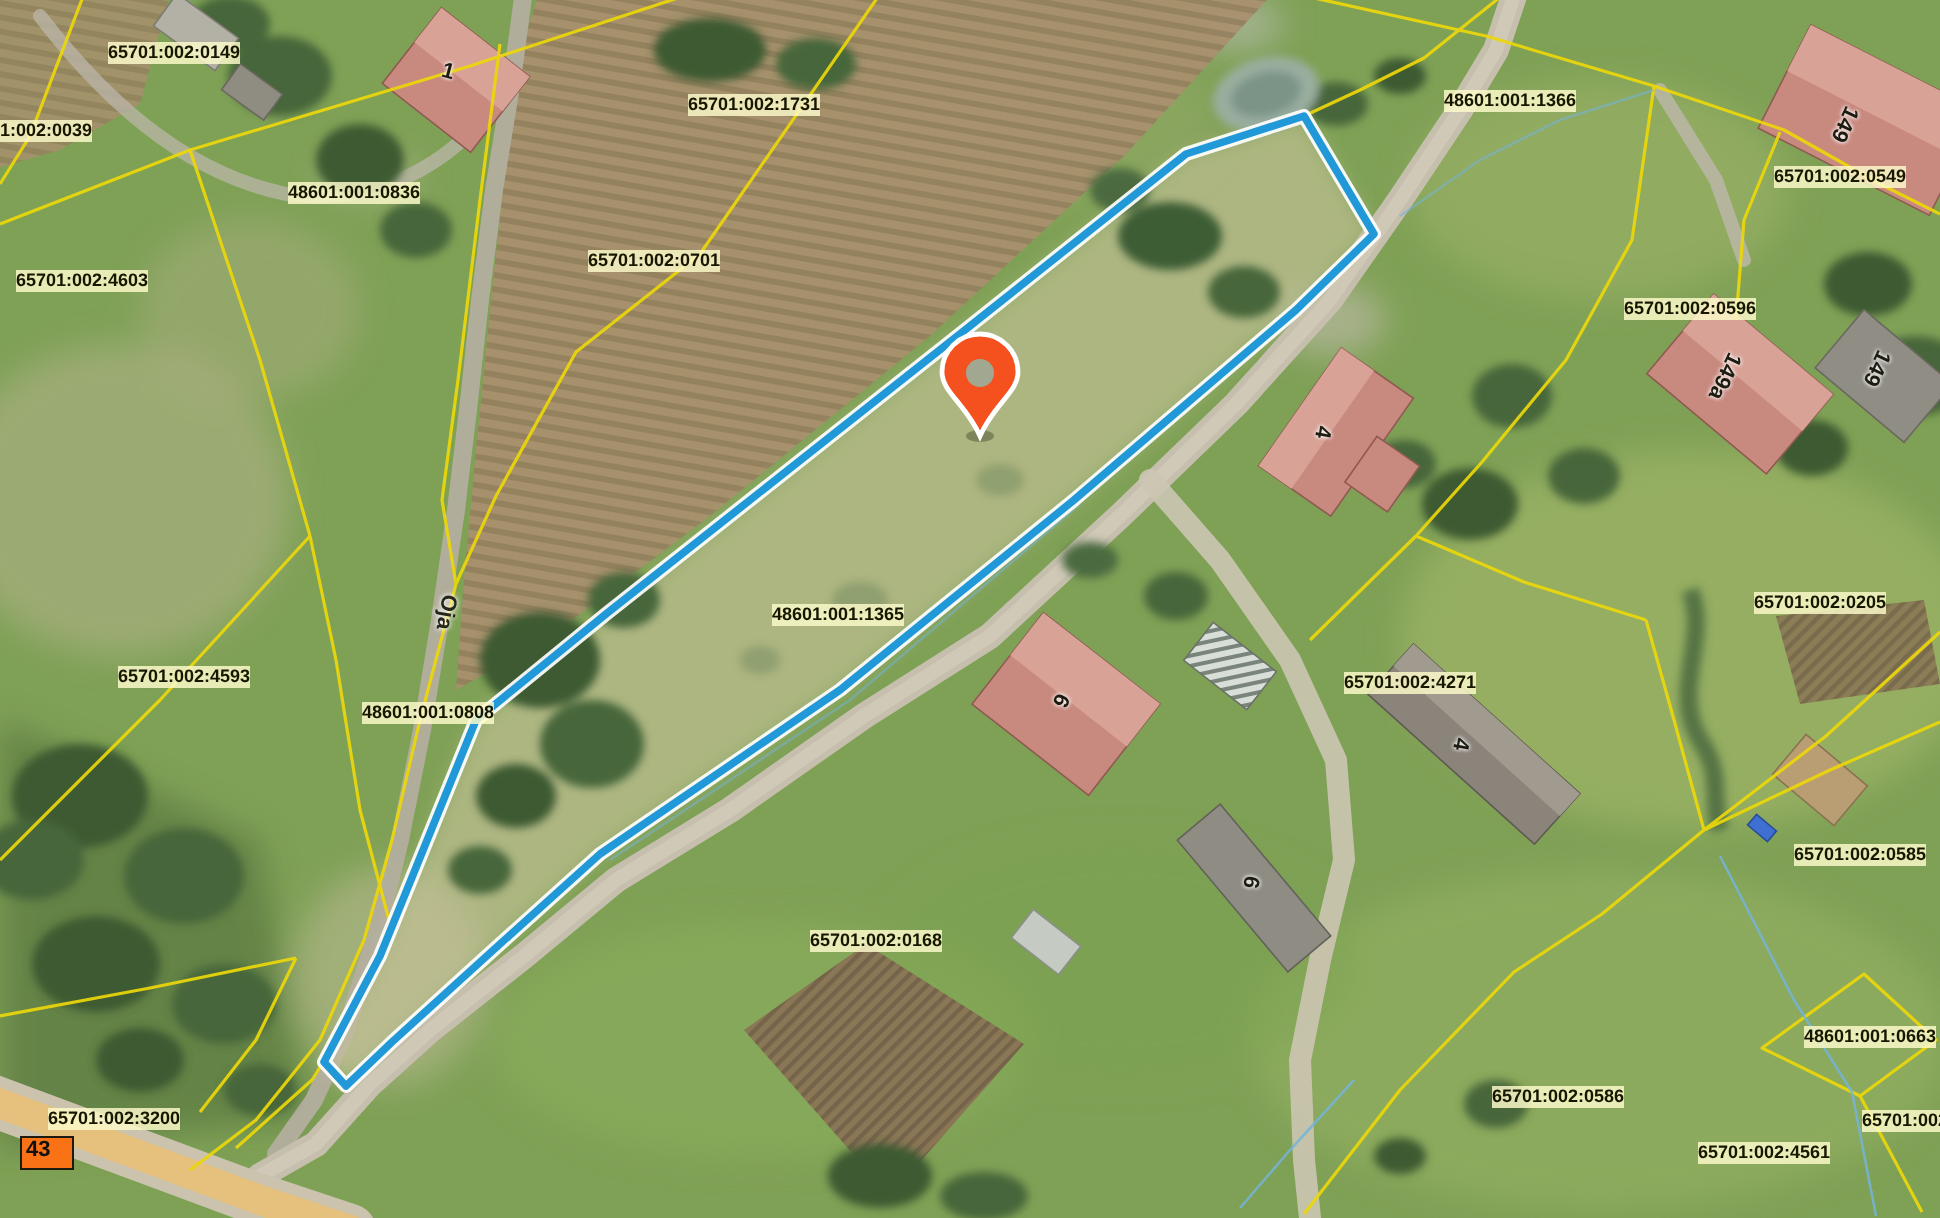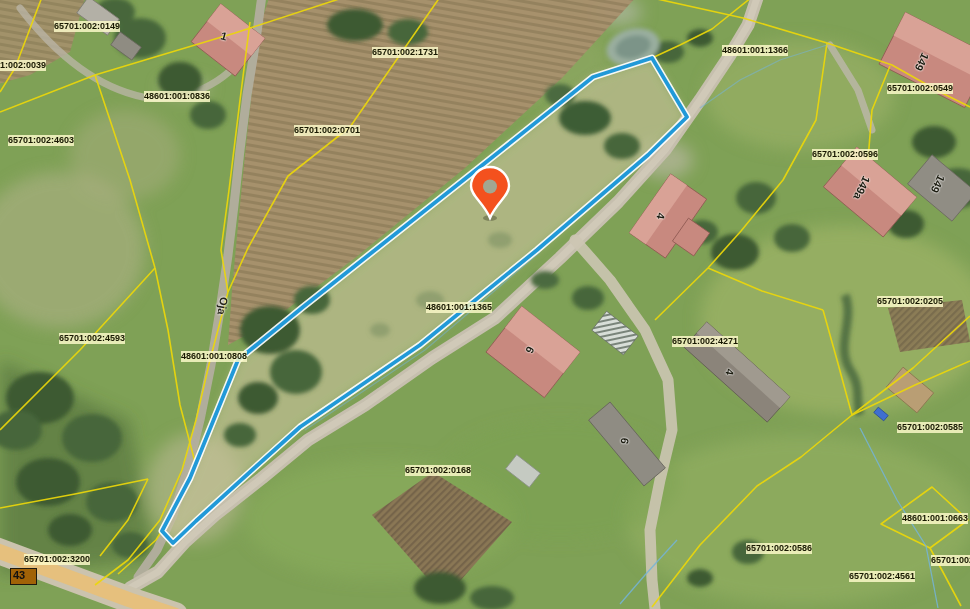--- a/index.html
+++ b/index.html
@@ -3,21 +3,21 @@
 <meta charset="utf-8">
 <style>
   html,body{margin:0;padding:0;background:#333;}
   #map{position:relative;width:970px;height:609px;overflow:hidden;background:#7fa156;font-family:"Liberation Sans",sans-serif;}
   #map svg{position:absolute;left:0;top:0;}
   .pl{position:absolute;font-size:9px;font-weight:bold;color:#171700;background:rgba(253,250,202,.83);padding:0 0;line-height:11px;white-space:nowrap;z-index:30;text-align:center;}
   .hn{position:absolute;font-size:11px;font-weight:bold;color:#1c1c10;z-index:25;white-space:nowrap;
       text-shadow:0 0 2px rgba(255,255,255,.9),0 0 2px rgba(255,255,255,.9);transform-origin:center;}
   #roadname{position:absolute;left:214px;top:300px;font-size:11px;font-weight:bold;color:#26261a;z-index:24;
       text-shadow:0 0 2px rgba(255,255,255,.95),0 0 3px rgba(255,255,255,.8);transform:rotate(100deg);transform-origin:center;}
-  #badge{position:absolute;left:10px;top:568px;width:27px;height:17px;background:#a16207;border:1.5px solid #1d1a10;
+  #badge{position:absolute;left:10px;top:568px;width:27px;height:17px;background:#f97316;border:1.5px solid #1d1a10;
       box-sizing:border-box;color:#111;font-size:11px;font-weight:bold;text-align:left;line-height:13px;padding-left:2px;z-index:29;}
 </style>
 </head>
 <body>
 
 <div id="map">
 
   <svg width="970" height="609" viewBox="0 0 970 609">
     <defs>
       <filter id="b2" x="-30%" y="-30%" width="160%" height="160%">
@@ -215,28 +215,28 @@
     <g>
       <polygon points="652,58 687,117 648,155 537,250 420,345 300,427 250,472 196,521 173,543 162,531 190,478 238,360 303,307 485,163 593,77" fill="none" stroke="#ffffff" stroke-width="7" stroke-linejoin="round" opacity=".92"></polygon>
       <polygon points="652,58 687,117 648,155 537,250 420,345 300,427 250,472 196,521 173,543 162,531 190,478 238,360 303,307 485,163 593,77" fill="none" stroke="#2199d8" stroke-width="3.8" stroke-linejoin="round"></polygon>
     </g>
   </svg>
 
   <div class="pl" style="left:54px;top:21px">65701:002:0149</div>
   <div class="pl" style="left:-20px;top:60px">65701:002:0039</div>
   <div class="pl" style="left:144px;top:91px">48601:001:0836</div>
   <div class="pl" style="left:8px;top:135px">65701:002:4603</div>
-  <div class="pl" style="left:372px;top:47px">65701:002:1731</div>
+  <div class="pl" style="left:344px;top:47px">65701:002:1731</div>
   <div class="pl" style="left:294px;top:125px">65701:002:0701</div>
   <div class="pl" style="left:722px;top:45px">48601:001:1366</div>
   <div class="pl" style="left:887px;top:83px">65701:002:0549</div>
   <div class="pl" style="left:812px;top:149px">65701:002:0596</div>
   <div class="pl" style="left:877px;top:296px">65701:002:0205</div>
   <div class="pl" style="left:672px;top:336px">65701:002:4271</div>
-  <div class="pl" style="left:426px;top:302px">48601:001:1365</div>
+  <div class="pl" style="left:386px;top:302px">48601:001:1365</div>
   <div class="pl" style="left:59px;top:333px">65701:002:4593</div>
   <div class="pl" style="left:181px;top:351px">48601:001:0808</div>
   <div class="pl" style="left:405px;top:465px">65701:002:0168</div>
   <div class="pl" style="left:746px;top:543px">65701:002:0586</div>
   <div class="pl" style="left:902px;top:513px">48601:001:0663</div>
   <div class="pl" style="left:849px;top:571px">65701:002:4561</div>
   <div class="pl" style="left:24px;top:554px">65701:002:3200</div>
   <div class="pl" style="left:897px;top:422px">65701:002:0585</div>
   <div class="pl" style="left:931px;top:555px">65701:002:0</div>
 

